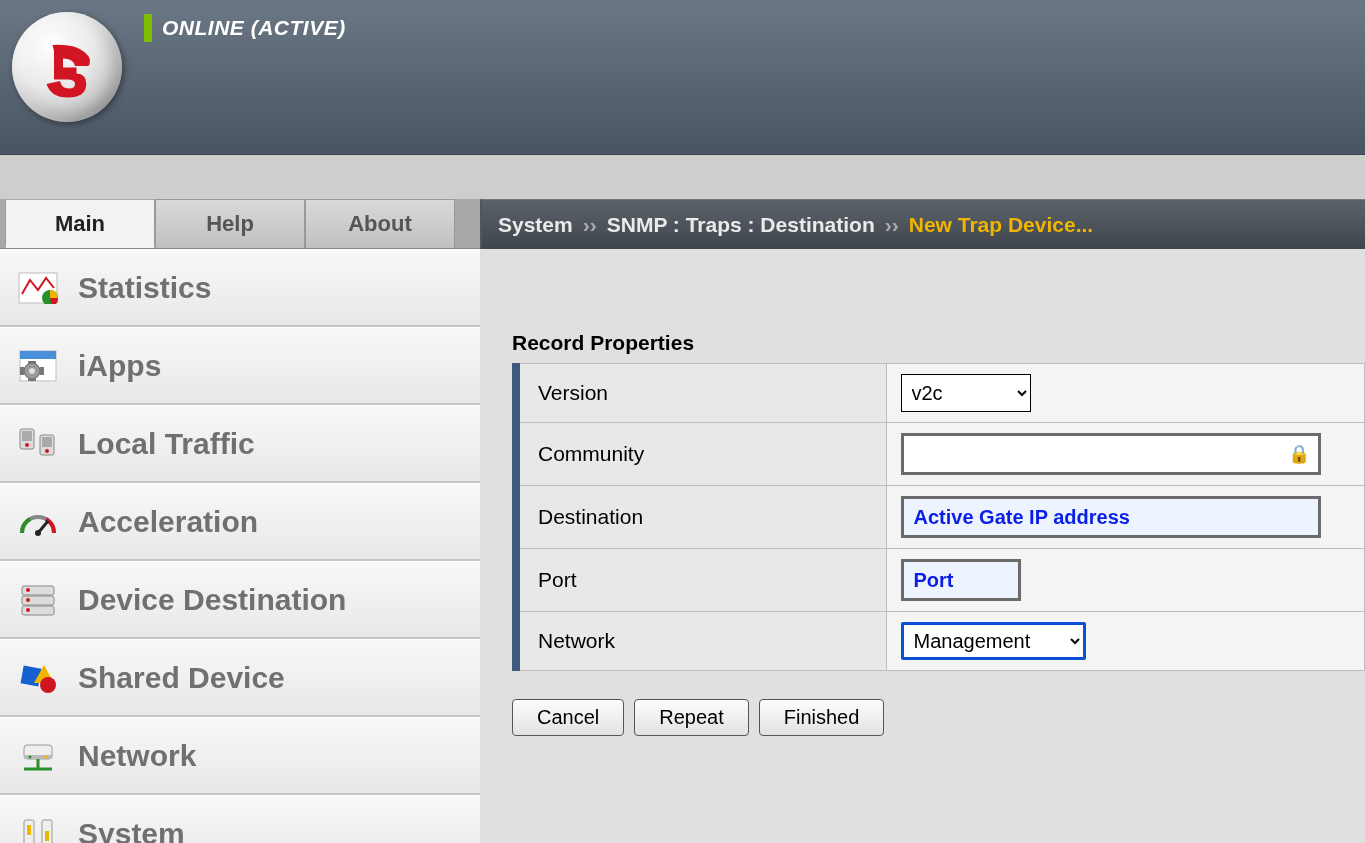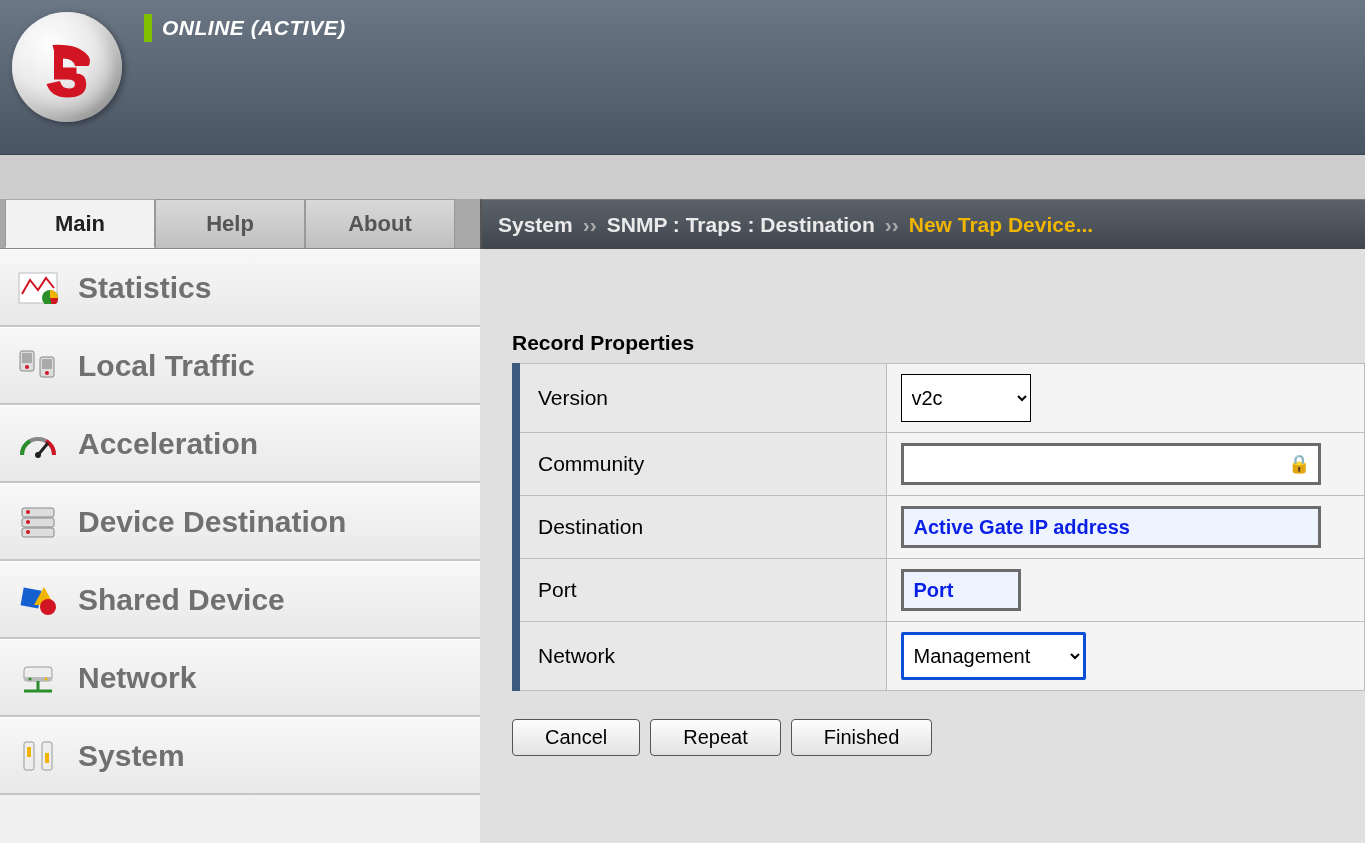--- a/index.html
+++ b/index.html
@@ -109,21 +109,21 @@
 .form-table td.input-cell {
   background: #f4f4f4;
   padding: 10px 14px;
 }
 
 select.control {
   font-size: 20px;
   padding: 4px 6px;
   border: 1px solid #000;
   background: #fff;
-  height: 48px;
+  height: 38px;
 }
 select.net { border: 3px solid #0a4fd6; border-radius: 2px; }
 
 input.text-control {
   font-size: 20px;
   padding: 6px 10px;
   height: 42px;
   background: #fff;
   border: 3px solid #6b6b6b;
   width: 420px;
@@ -138,21 +138,21 @@
   color: #0a1fe6;
   font-weight: bold;
   width: 120px;
 }
 .comm-wrap { position: relative; display: inline-block; }
 .comm-wrap .lock { position: absolute; right: 10px; top: 50%; transform: translateY(-50%); color:#666; font-size:18px; }
 
 .button-row { display: flex; gap: 10px; margin-top: 28px; }
 .btn {
   font-size: 20px;
-  padding: 6px 32px;
+  padding: 6px 24px;
   border: 1px solid #555;
   border-radius: 4px;
   background: linear-gradient(to bottom, #fdfdfd, #e2e2e2);
   cursor: pointer;
   color: #000;
 }
 </style>
 </head>
 <body>
 
@@ -185,20 +185,35 @@
             <rect x="1" y="1" width="38" height="30" fill="#fff" stroke="#bbb"></rect>
             <polyline points="4,22 12,8 20,18 28,6 36,16" fill="none" stroke="#d11522" stroke-width="2"></polyline>
             <circle cx="32" cy="26" r="8" fill="#2a8f2a"></circle>
             <path d="M32 26 L32 18 A8 8 0 0 1 40 26 Z" fill="#f0b500"></path>
             <path d="M32 26 L40 26 A8 8 0 0 1 34 34 Z" fill="#d11522"></path>
           </svg>
         </div>
         <span class="nav-label">Statistics</span>
       </div>
 
+      <div class="nav-item">
+        <div class="icon-box">
+          <svg width="40" height="34" viewBox="0 0 40 34">
+            <rect x="2" y="2" width="36" height="30" fill="#fff" stroke="#bbb"></rect>
+            <rect x="2" y="2" width="36" height="8" fill="#4a90d9"></rect>
+            <circle cx="14" cy="22" r="8" fill="#999" stroke="#666"></circle>
+            <circle cx="14" cy="22" r="3" fill="#ddd"></circle>
+            <rect x="10" y="12" width="8" height="3" fill="#777"></rect>
+            <rect x="10" y="29" width="8" height="3" fill="#777"></rect>
+            <rect x="2" y="18" width="4" height="8" fill="#777"></rect>
+            <rect x="22" y="18" width="4" height="8" fill="#777"></rect>
+          </svg>
+        </div>
+        <span class="nav-label">iApps</span>
+      </div>
 
       <div class="nav-item">
         <div class="icon-box">
           <svg width="40" height="34" viewBox="0 0 40 34">
             <rect x="2" y="2" width="14" height="20" rx="2" fill="#ddd" stroke="#888"></rect>
             <rect x="4" y="4" width="10" height="10" fill="#aaa"></rect>
             <rect x="22" y="8" width="14" height="20" rx="2" fill="#ddd" stroke="#888"></rect>
             <rect x="24" y="10" width="10" height="10" fill="#aaa"></rect>
             <circle cx="9" cy="18" r="2" fill="#d11522"></circle>
             <circle cx="29" cy="24" r="2" fill="#d11522"></circle>

